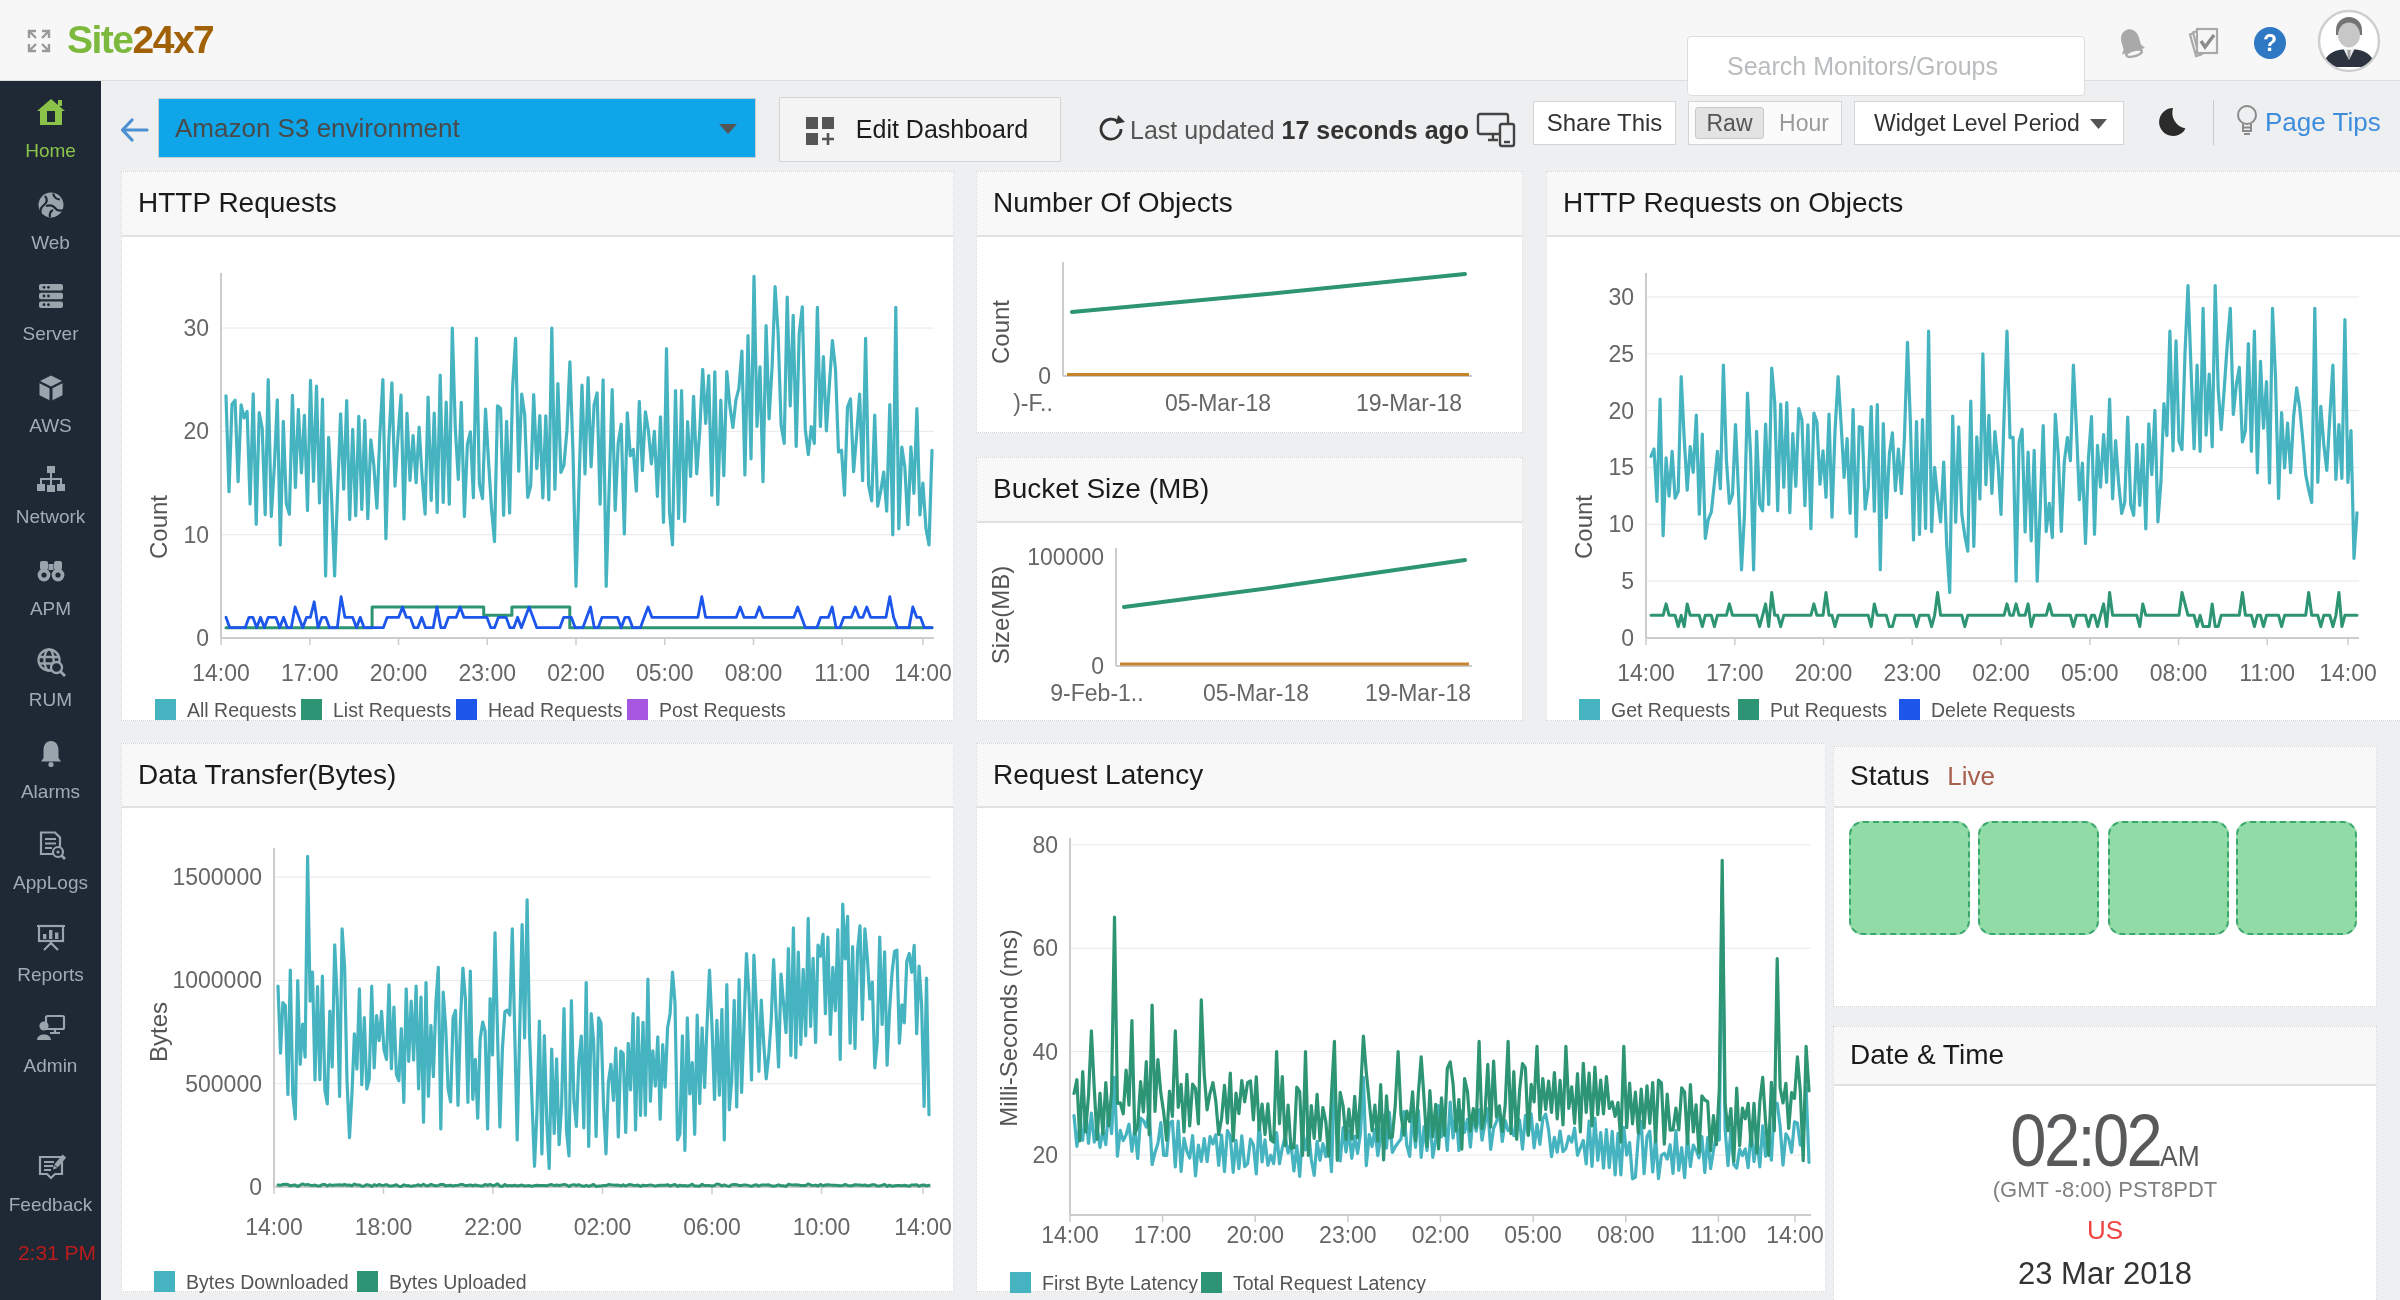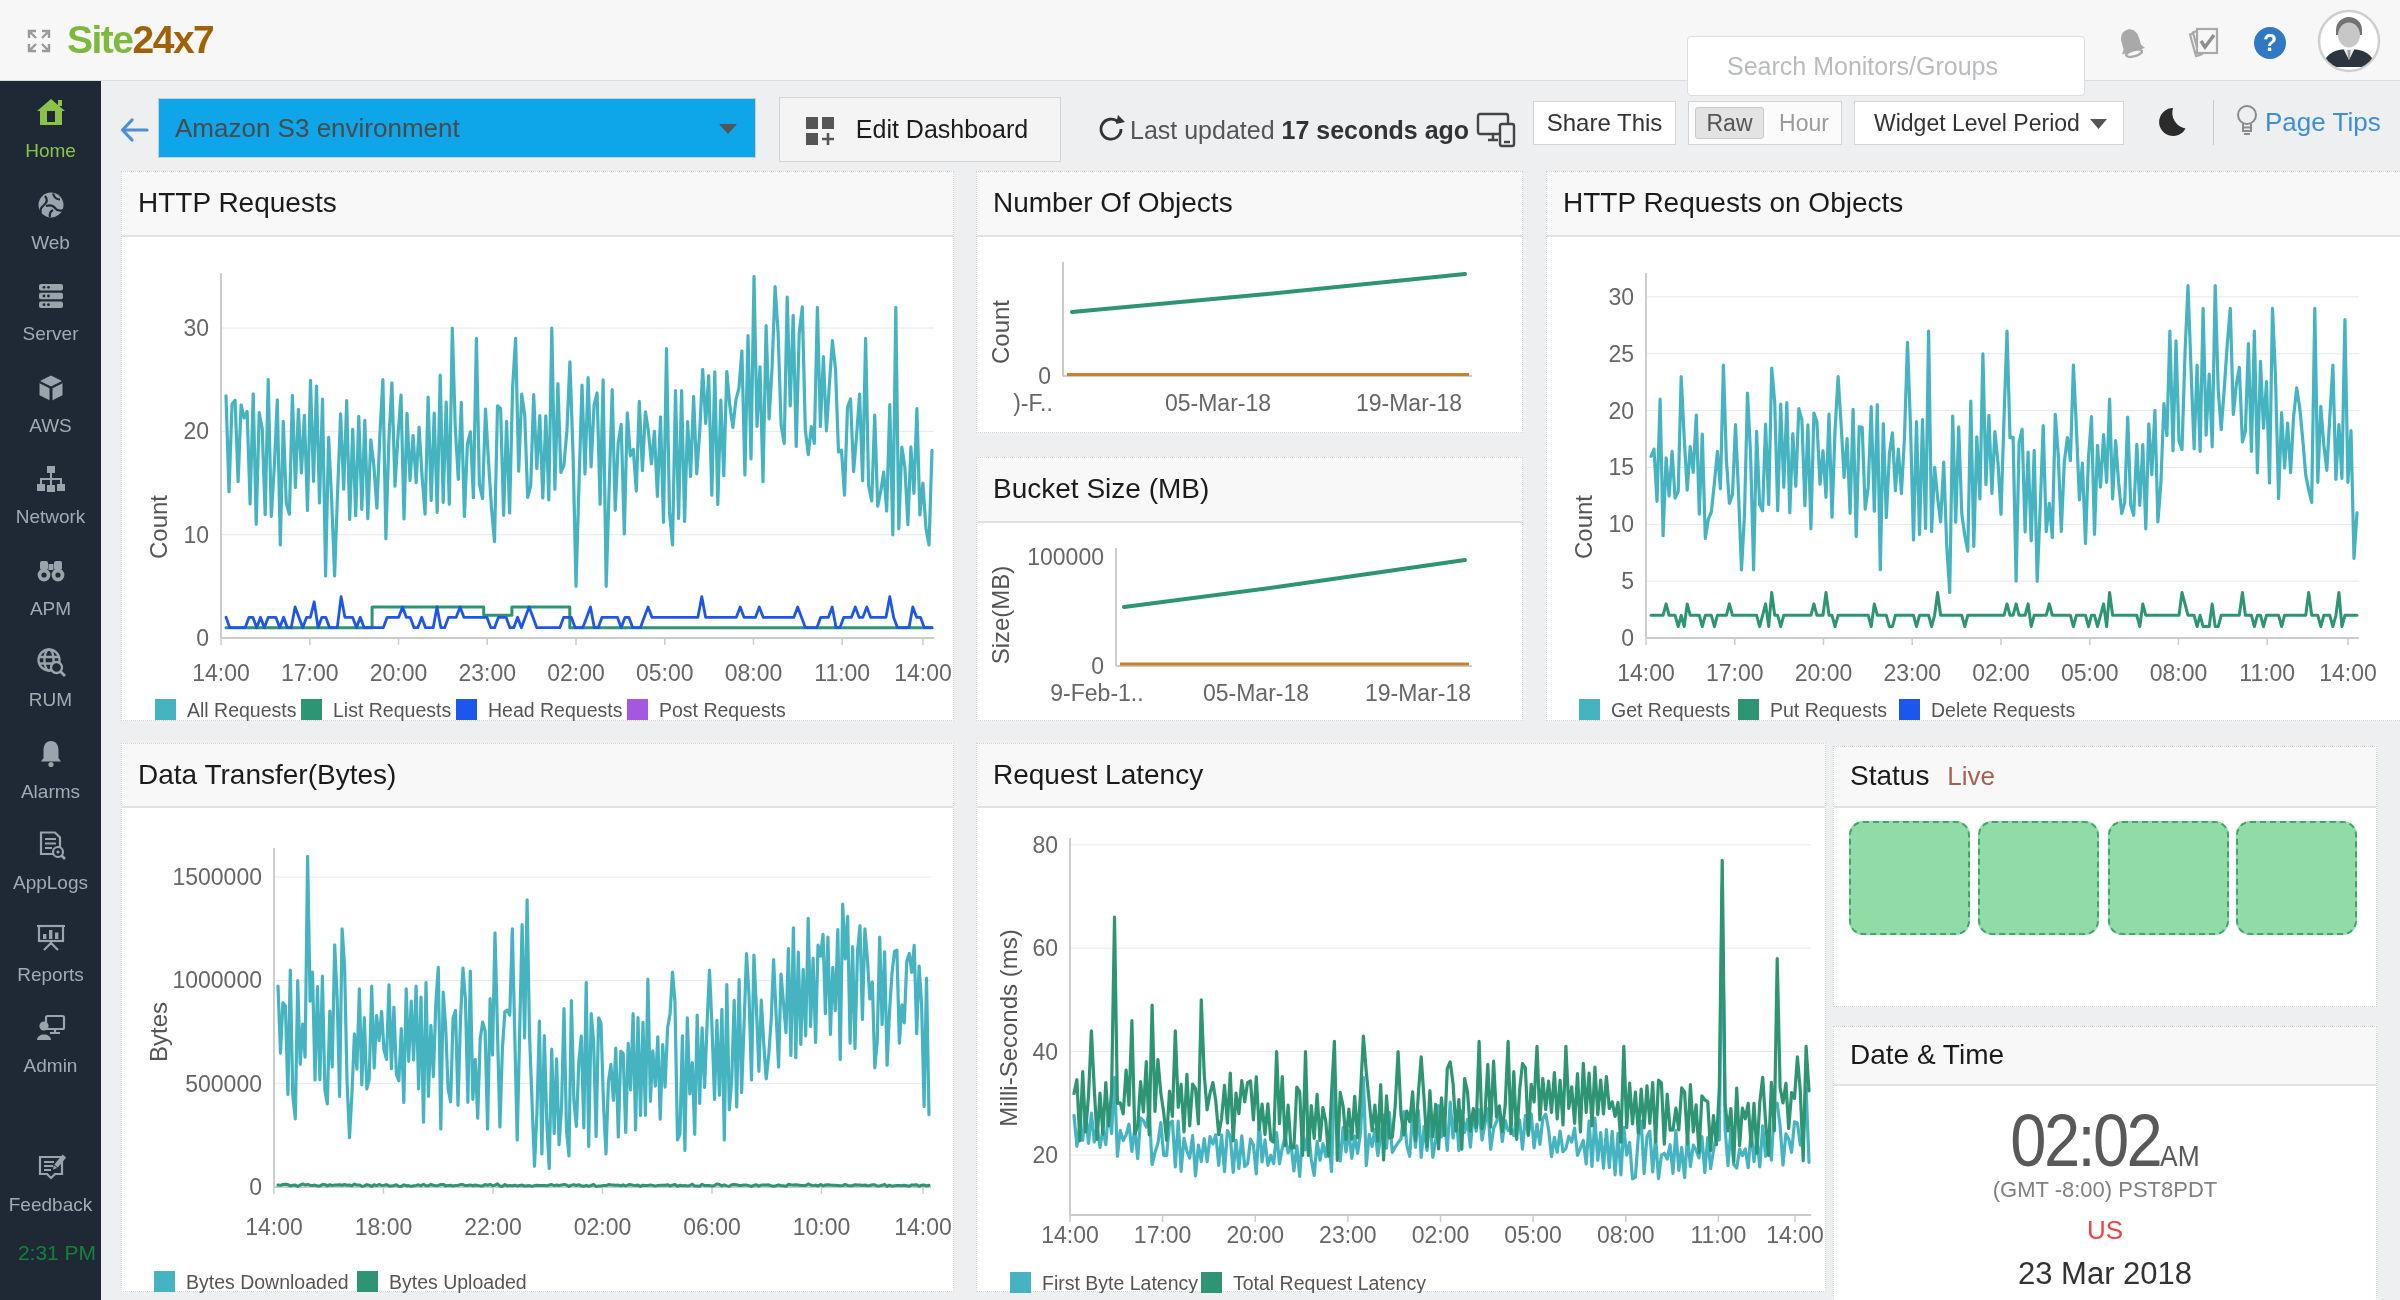--- a/index.html
+++ b/index.html
@@ -169,21 +169,21 @@
     <div class="sitem" style="top:1071px"><svg width="30" height="30">
  <g fill="none" stroke="#9aa4ac" stroke-width="2.2">
  <path d="M4,5 L26,5 L26,22 L19,22 L15,26 L11,22 L4,22 Z"></path>
  <path d="M8,10 L18,10 M8,14 L17,14 M8,18 L15,18"></path>
         </g>
  <g transform="rotate(40 23 10)">
           <rect x="21" y="2" width="4.6" height="13" fill="#9aa4ac"></rect>
           <polygon points="21,15.8 25.6,15.8 23.3,19.6" fill="#9aa4ac"></polygon>
         </g>
       </svg><span class="lbl">Feedback</span></div>
-    <div class="sitem" style="top:1160px"><span style="font-size:21px;color:#15803d;margin-left:13px;">2:31 PM</span></div>
+    <div class="sitem" style="top:1160px"><span style="font-size:21px;color:#b91c1c;margin-left:13px;">2:31 PM</span></div>
   </div>
 
 <svg class="abs" style="left:119px;top:115px" width="32" height="30">
   <g stroke="#4a90d2" stroke-width="3.2" fill="none" stroke-linecap="round" stroke-linejoin="round">
     <line x1="28" y1="15" x2="4" y2="15"></line>
     <polyline points="13,5 3.5,15 13,25"></polyline>
   </g>
 </svg>
 <div class="abs" style="left:158px;top:98px;width:598px;height:60px;background:#0ea5e9;border:1px solid #ccc;line-height:58px;padding-left:16px;font-size:26px;color:#4a4a4a;">Amazon S3 environment
   <svg class="abs" style="right:18px;top:25px" width="18" height="11">

